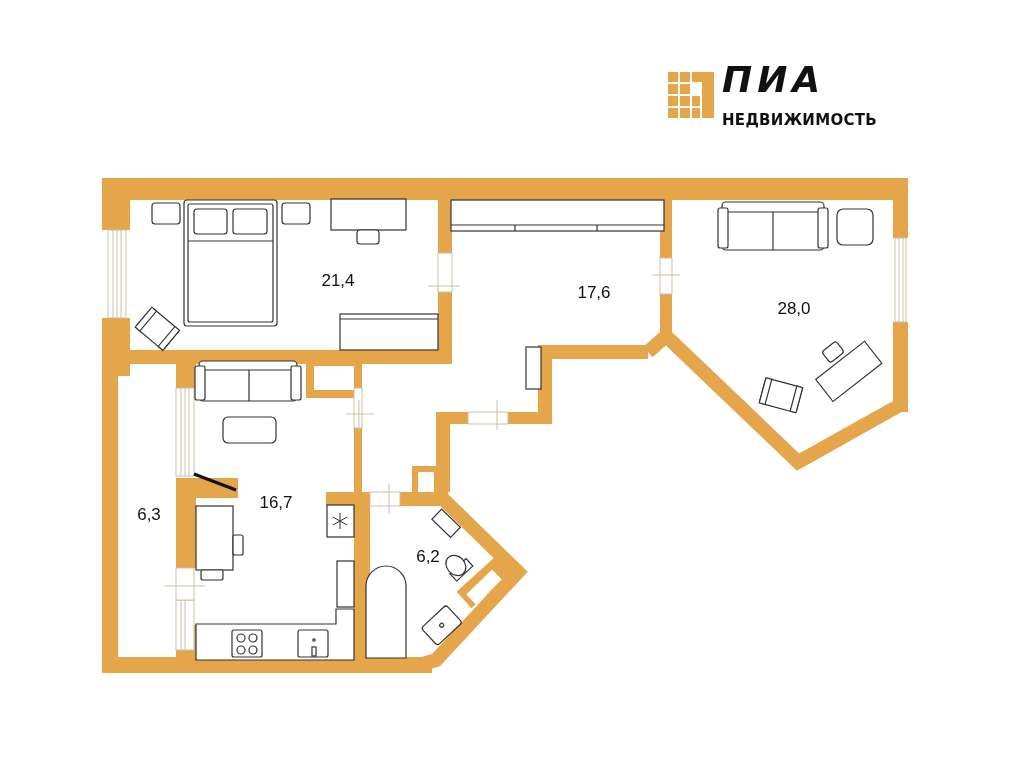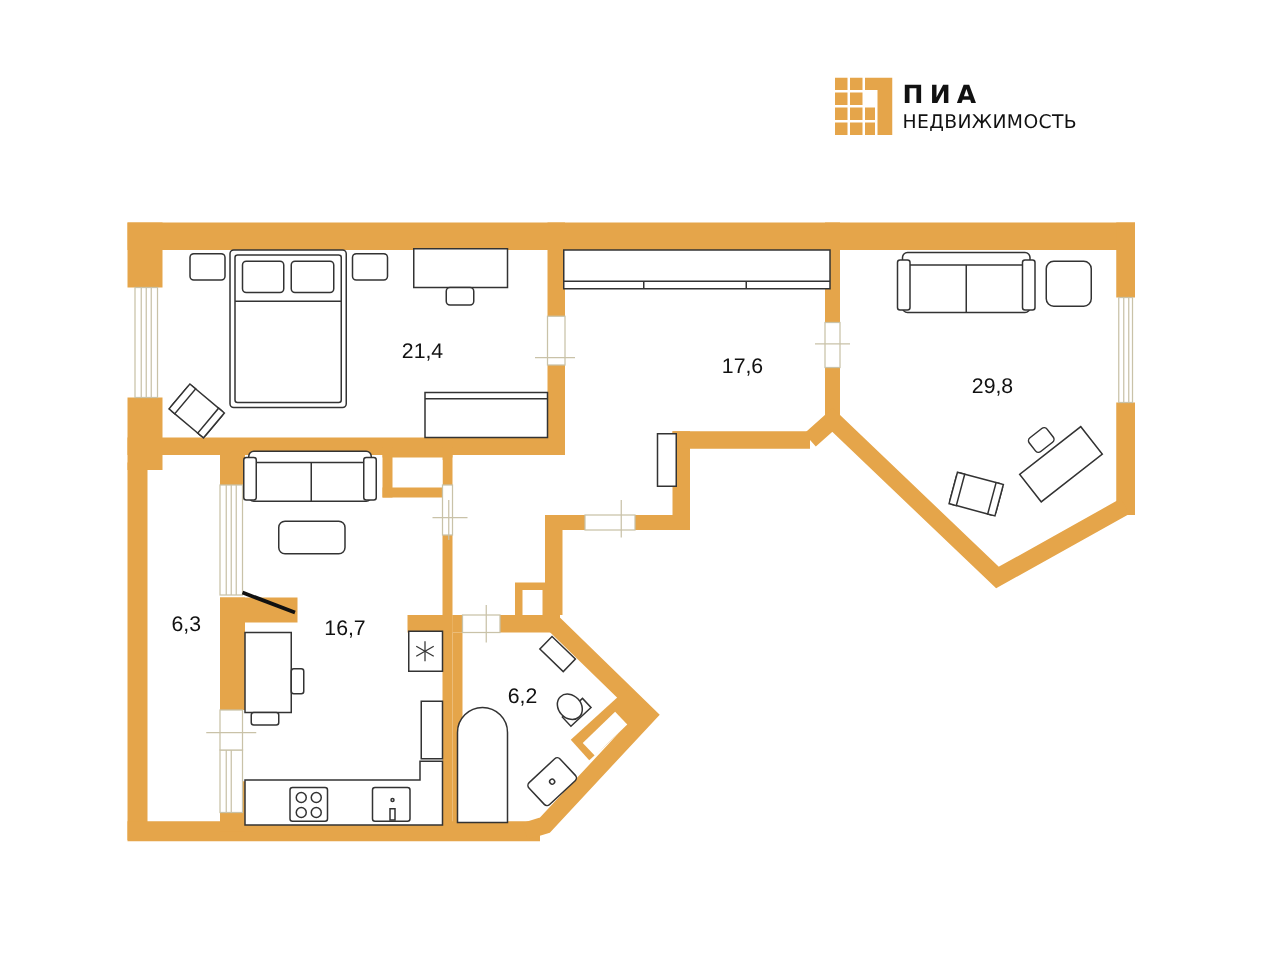--- a/index.html
+++ b/index.html
@@ -1,21 +1,21 @@
 <!DOCTYPE html>
 <html><head>
 <meta charset="utf-8">
 <style>
   html, body { margin: 0; padding: 0; background: #ffffff; }
   body { width: 1010px; height: 768px; position: relative; overflow: hidden; font-family: "Liberation Sans", sans-serif; }
   .logo { position: absolute; left: 668px; top: 62px; display: flex; align-items: center; }
   .logo-mark { width: 46px; height: 46px; margin-right: 8px; }
   .logo-text { display: flex; flex-direction: column; line-height: 1; }
-  .logo-title { font-family: "DejaVu Sans", sans-serif; font-weight: bold; font-size: 20px; letter-spacing: 5px; color: #111; }
-  .logo-sub { font-family: "DejaVu Sans", sans-serif; font-weight: normal; font-size: 15px; color: #111; margin-top: 5px; letter-spacing: 0.3px; }
+  .logo-title { font-family: "DejaVu Sans", sans-serif; font-weight: bold; font-size: 36px; letter-spacing: 5px; color: #111; font-style: italic; }
+  .logo-sub { font-family: "DejaVu Sans", sans-serif; font-weight: bold; font-size: 15px; color: #111; margin-top: 15px; letter-spacing: 0.3px; }
   svg.plan { position: absolute; left: 0; top: 0; }
   .area-label { position: absolute; font-family: "Liberation Sans", sans-serif; font-size: 17px; color: #111; transform: translate(-50%, -50%); }
 </style>
 </head>
 <body>
 
 <div class="logo">
   <svg class="logo-mark" viewBox="0 0 46 46">
     <g fill="#E5A54A">
       <rect x="0" y="0" width="10" height="10"></rect>
@@ -214,16 +214,16 @@
     <line x1="340" y1="513" x2="340" y2="529"></line>
       <line x1="333" y1="517" x2="347" y2="525"></line>
       <line x1="333" y1="525" x2="347" y2="517"></line>
   </g>
 
   <line x1="194" y1="474" x2="236" y2="490" stroke="#111" stroke-width="3"></line>
 </svg>
 
 <span class="area-label" style="left:338px;top:281px">21,4</span>
 <span class="area-label" style="left:594px;top:293px">17,6</span>
-<span class="area-label" style="left:794px;top:309px">29,8</span>
+<span class="area-label" style="left:794px;top:309px">28,0</span>
 <span class="area-label" style="left:276px;top:503px">16,7</span>
-<span class="area-label" style="left:149px;top:500px">6,3</span>
-<span class="area-label" style="left:418px;top:557px">6,2</span>
+<span class="area-label" style="left:149px;top:515px">6,3</span>
+<span class="area-label" style="left:428px;top:557px">6,2</span>
 
 </body></html>

